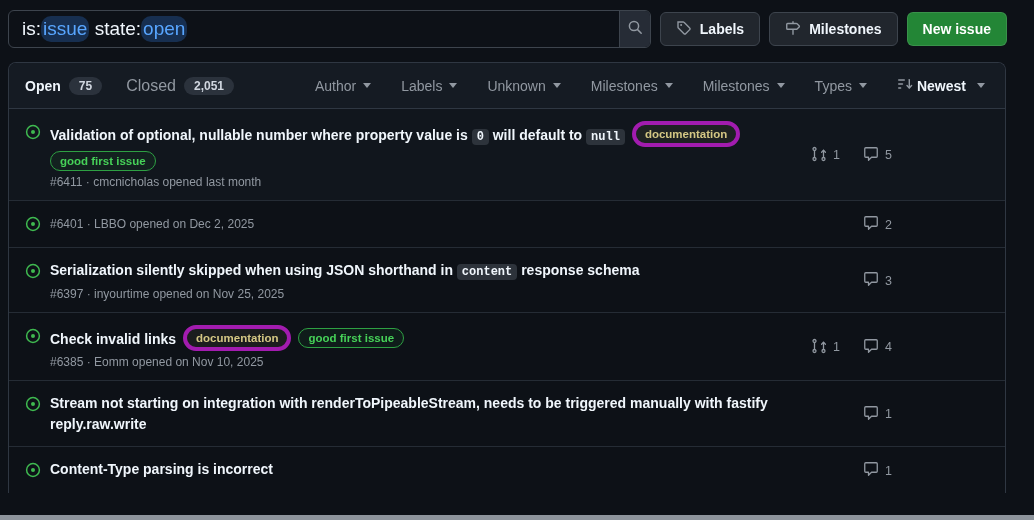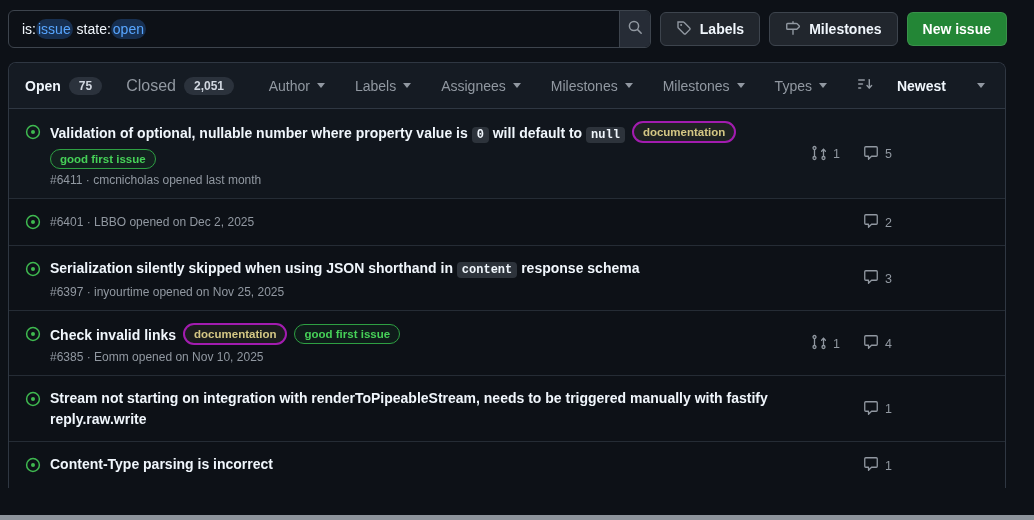--- a/index.html
+++ b/index.html
@@ -7,21 +7,21 @@
   .page {
     position:relative; width:1034px; height:520px; overflow:hidden;
     background:#0d1117; font-family:"Liberation Sans", sans-serif; color:#f0f6fc;
   }
   
   .topbar { display:flex; align-items:center; gap:9px; margin:10px 27px 0 8px; }
   .searchbox {
     flex:1; display:flex; align-items:stretch; height:38px;
     border:1px solid #3d444d; border-radius:6px; background:#0d1117; overflow:hidden;
   }
-  .search-text { flex:1; display:flex; align-items:center; padding-left:13px; font-size:14px; white-space:pre; }
+  .search-text { flex:1; display:flex; align-items:center; padding-left:13px; font-size:19px; white-space:pre; }
   .q-plain { color:#f0f6fc; }
   .q-hl { color:#58a6ff; background:rgba(56,139,253,0.25); border-radius:10px; padding:2px 2px; }
   .search-btn {
     width:31px; display:flex; align-items:center; justify-content:center;
     background:#262c36; border-left:1px solid #3d444d; cursor:pointer;
   }
   .btn {
     display:flex; align-items:center; gap:8px; height:34px; padding:0 15px;
     background:#21262d; border:1px solid #3d444d; border-radius:6px;
     font-size:14px; font-weight:700; color:#f0f6fc; cursor:pointer; white-space:nowrap;
@@ -43,39 +43,39 @@
   .counter {
     background:#2b323c; color:#d1d7e0; border-radius:999px;
     font-size:12px; font-weight:700; padding:2px 10px;
   }
   .filters { margin-left:auto; display:flex; align-items:center; gap:30px; padding-right:4px; }
   .dropdown { display:flex; align-items:center; font-size:14px; color:#9198a1; cursor:pointer; white-space:nowrap;text-align:right; }
   .caret {
     display:inline-block; width:0; height:0; margin-left:7px;
     border-left:4px solid transparent; border-right:4px solid transparent; border-top:5px solid #9198a1;
   }
-  .sort { display:flex; align-items:center; gap:24px; cursor:pointer; }
+  .sort { display:flex; align-items:center; gap:4px; cursor:pointer; }
   .sort-label { font-size:14px; font-weight:700; color:#f0f6fc; }
   
   .row { display:flex; align-items:flex-start; padding:12px 16px 11px 16px; border-bottom:1px solid #252c35; background:#0d1117; cursor:pointer; }
   .row.hovered { background:#11161d; }
   .row:last-child { border-bottom:none; }
   .row-icon { flex:0 0 16px; margin-top:3px; }
   .row-main { flex:1; padding-left:9px; min-width:0; }
   .row-title { font-size:14px; font-weight:700; color:#f0f6fc; line-height:21px; }
   .code {
     font-family:"Liberation Mono", monospace; font-size:12px; font-weight:700;
     background:#2d333b; border-radius:4px; padding:1px 5px; color:#f0f6fc;
   }
   .pill {
     display:inline-block; font-size:11.5px; font-weight:700; line-height:16px;
     padding:1px 9px; border-radius:999px; vertical-align:2px; white-space:nowrap;
   }
   .pill-inline { margin-left:7px; }
-  .pill-doc { color:#d4c784; border:2px solid #a21caf; background:rgba(212,199,132,0.07);text-align:center; }
+  .pill-doc { color:#d4c784; border:4px solid #a21caf; background:rgba(212,199,132,0.07);text-align:center; }
   .pill-gfi { color:#46d158; border:1px solid #2ea043; background:rgba(46,160,67,0.08); }
   .row-labels { margin-top:3px; }
   .row-meta { margin-top:4px; font-size:12px; color:#9198a1; }
   .row-stats { flex:0 0 178px; display:flex; align-items:center; align-self:center; padding-right:66px; }
   .stat { width:52px; display:flex; align-items:center; gap:6px; font-size:12.5px; color:#9198a1; }
   .stat.empty { visibility:hidden; }
   
   .hscrollbar { position:absolute; left:0; right:0; bottom:0; height:5px; background:#8d949c; }
 </style>
 </head>
@@ -131,21 +131,21 @@
       <div class="filters">
         <div class="dropdown">
           <span>Author</span>
             <span class="caret"></span>
         </div>
         <div class="dropdown">
           <span>Labels</span>
             <span class="caret"></span>
         </div>
         <div class="dropdown">
-          <span>Assignees</span>
+          <span>Unknown</span>
             <span class="caret"></span>
         </div>
         <div class="dropdown">
           <span>Milestones</span>
             <span class="caret"></span>
         </div>
         <div class="dropdown">
           <span>Milestones</span>
             <span class="caret"></span>
         </div>

